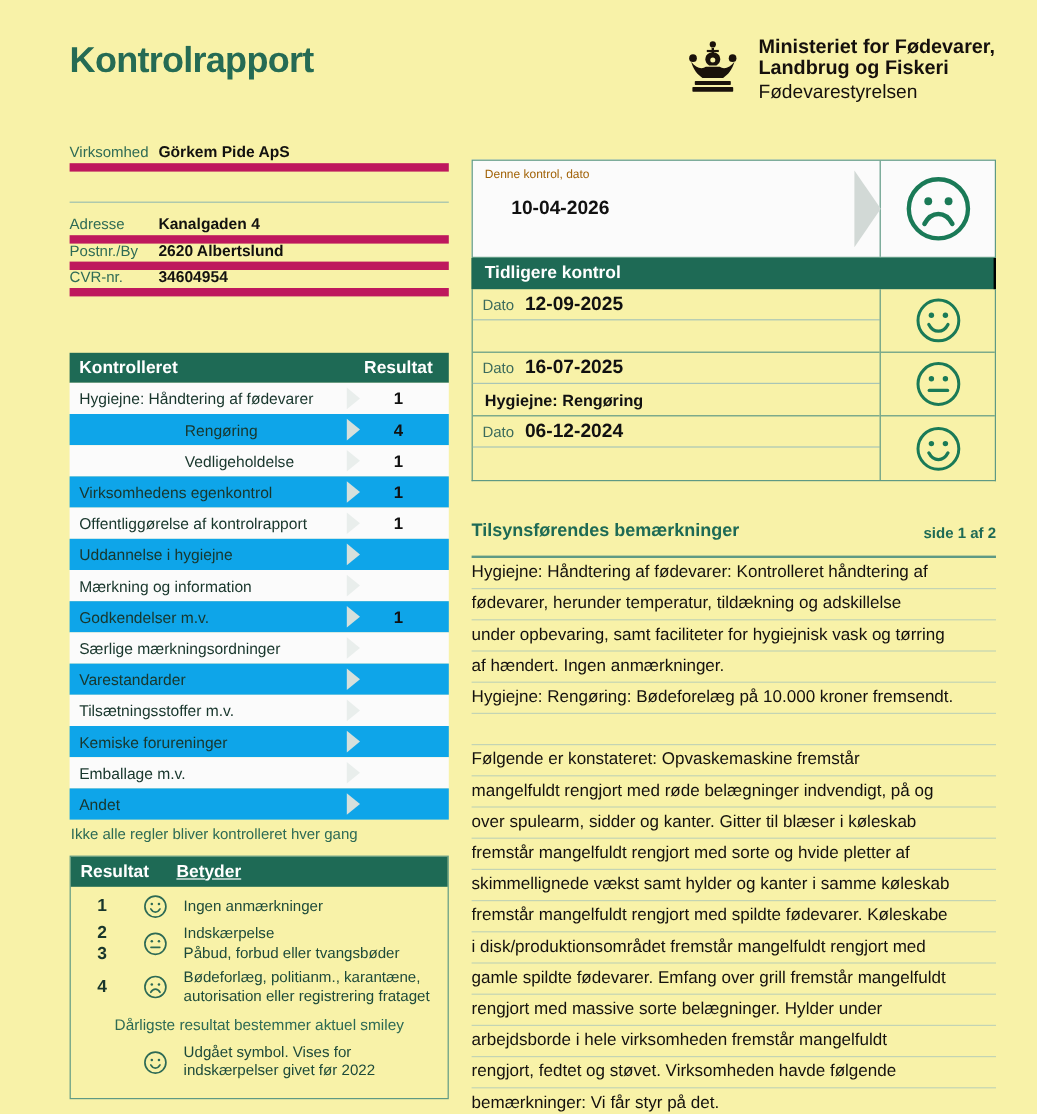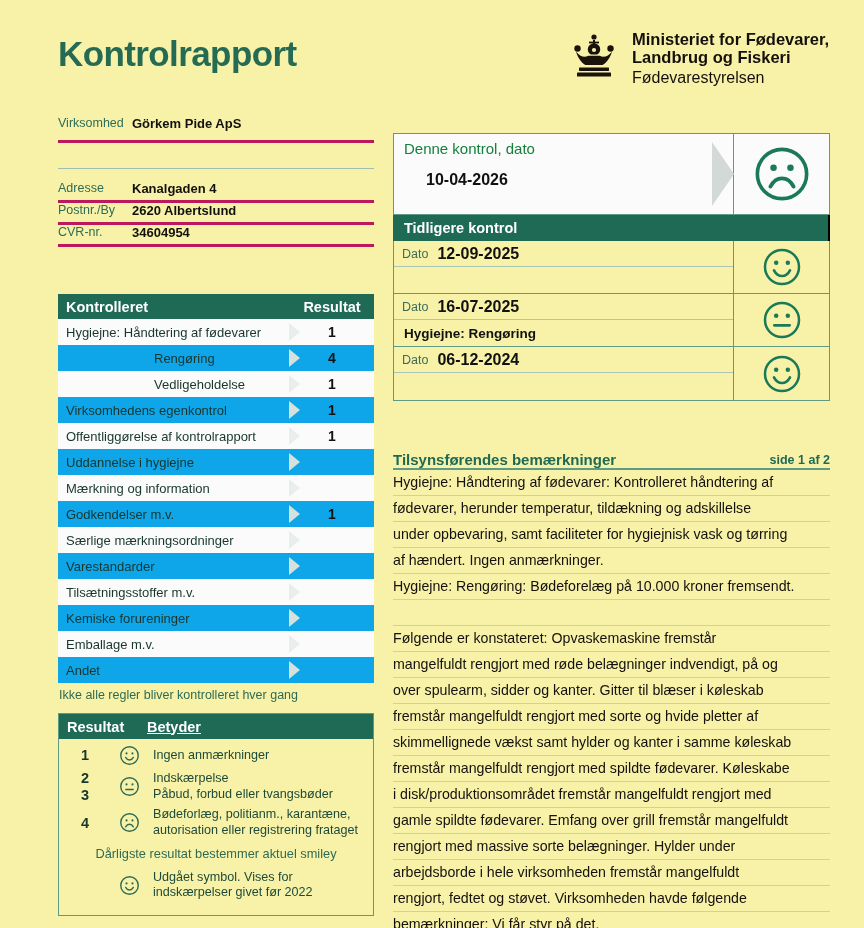--- a/index.html
+++ b/index.html
@@ -12,21 +12,21 @@
     color: #1d3f32;
     overflow: hidden;
     position: relative;
   }
   .page { position: relative; width: 864px; height: 928px; }
 
   
   .title {
     position: absolute;
     left: 58px; top: 34px;
-    font-size: 35px;
+    font-size: 30px;
     font-weight: bold;
     letter-spacing: -0.6px;
     color: #256b54;
   }
   .logo {
     position: absolute;
     left: 568px; top: 30px;
     display: flex;
     align-items: flex-start;
     gap: 12px;
@@ -35,22 +35,22 @@
   .logo-text { line-height: 1.12; }
   .logo-l1, .logo-l2 {
     font-size: 16.5px; font-weight: bold; color: #15100c; display: block;
   }
   .logo-l3 { font-size: 16px; color: #15100c; display: block; margin-top: 2px; }
 
   
   .info { position: absolute; left: 58px; top: 116px; width: 316px; }
   .info-row {
     display: flex;
-    align-items: flex-start;
-    border-bottom: 3px solid #be185d;
+    align-items: flex-end;
+    border-bottom: 7px solid #be185d;
     height: 22px;
     padding-bottom: 2px;
   }
   .info-row.tall { height: 27px; }
   .info-label {
     width: 74px; flex: none;
     font-size: 12.5px; color: #2f6b55;
   }
   .info-value { font-size: 13px; font-weight: bold; color: #12110f; }
   .info-gap { height: 26px; border-bottom: 1px solid #9dbfae; }
@@ -127,21 +127,21 @@
     height: 82px;
   }
   .dk-left { flex: 1; position: relative; padding: 6px 0 0 10px; }
   .dk-left::after {
     content: ""; position: absolute; right: -1px; top: 8px;
     width: 0; height: 0;
     border-top: 32px solid transparent;
     border-bottom: 32px solid transparent;
     border-left: 22px solid #d2d9d6;
   }
-  .dk-label { font-size: 15px; color: #15803d; }
+  .dk-label { font-size: 10px; color: #a16207; }
   .dk-date { font-size: 16px; font-weight: bold; color: #111; margin-top: 14px; padding-left: 22px; }
   .dk-face {
     width: 96px; flex: none; border-left: 1px solid #5f9a84;
     display: flex; align-items: center; justify-content: center;
   }
   .face-big { width: 58px; height: 58px; }
 
   .tk-head {
     background: #1e6a55; color: #fff; height: 26px;
     display: flex; align-items: center; padding-left: 10px;
@@ -166,22 +166,22 @@
   .tk-face-cell {
     height: 53px; display: flex; align-items: center; justify-content: center;
     border-bottom: 1px solid #5f9a84;
   }
   .tk-face-cell:last-child { border-bottom: none; }
   .face-sm { width: 40px; height: 40px; }
 
   
   .remarks { position: absolute; left: 393px; top: 434px; width: 437px; }
   .rem-head {
-    display: flex; justify-content: space-between; align-items: center;
-    border-bottom: 2px solid #5f9a84; padding-bottom: 0; margin-top: 17px;
+    display: flex; justify-content: space-between; align-items: flex-end;
+    border-bottom: 2px solid #5f9a84; padding-bottom: 12px;
   }
   .rem-title { font-size: 15px; font-weight: bold; color: #1e6a55; }
   .rem-page { font-size: 12.5px; font-weight: bold; color: #1e6a55; }
   .rem-line {
     height: 26px; line-height: 25px;
     border-bottom: 1px solid #c3d4b4;
     font-size: 14.2px; color: #14110e;
     white-space: nowrap; overflow: hidden;
   }
   .rem-line.blank { color: transparent; }

